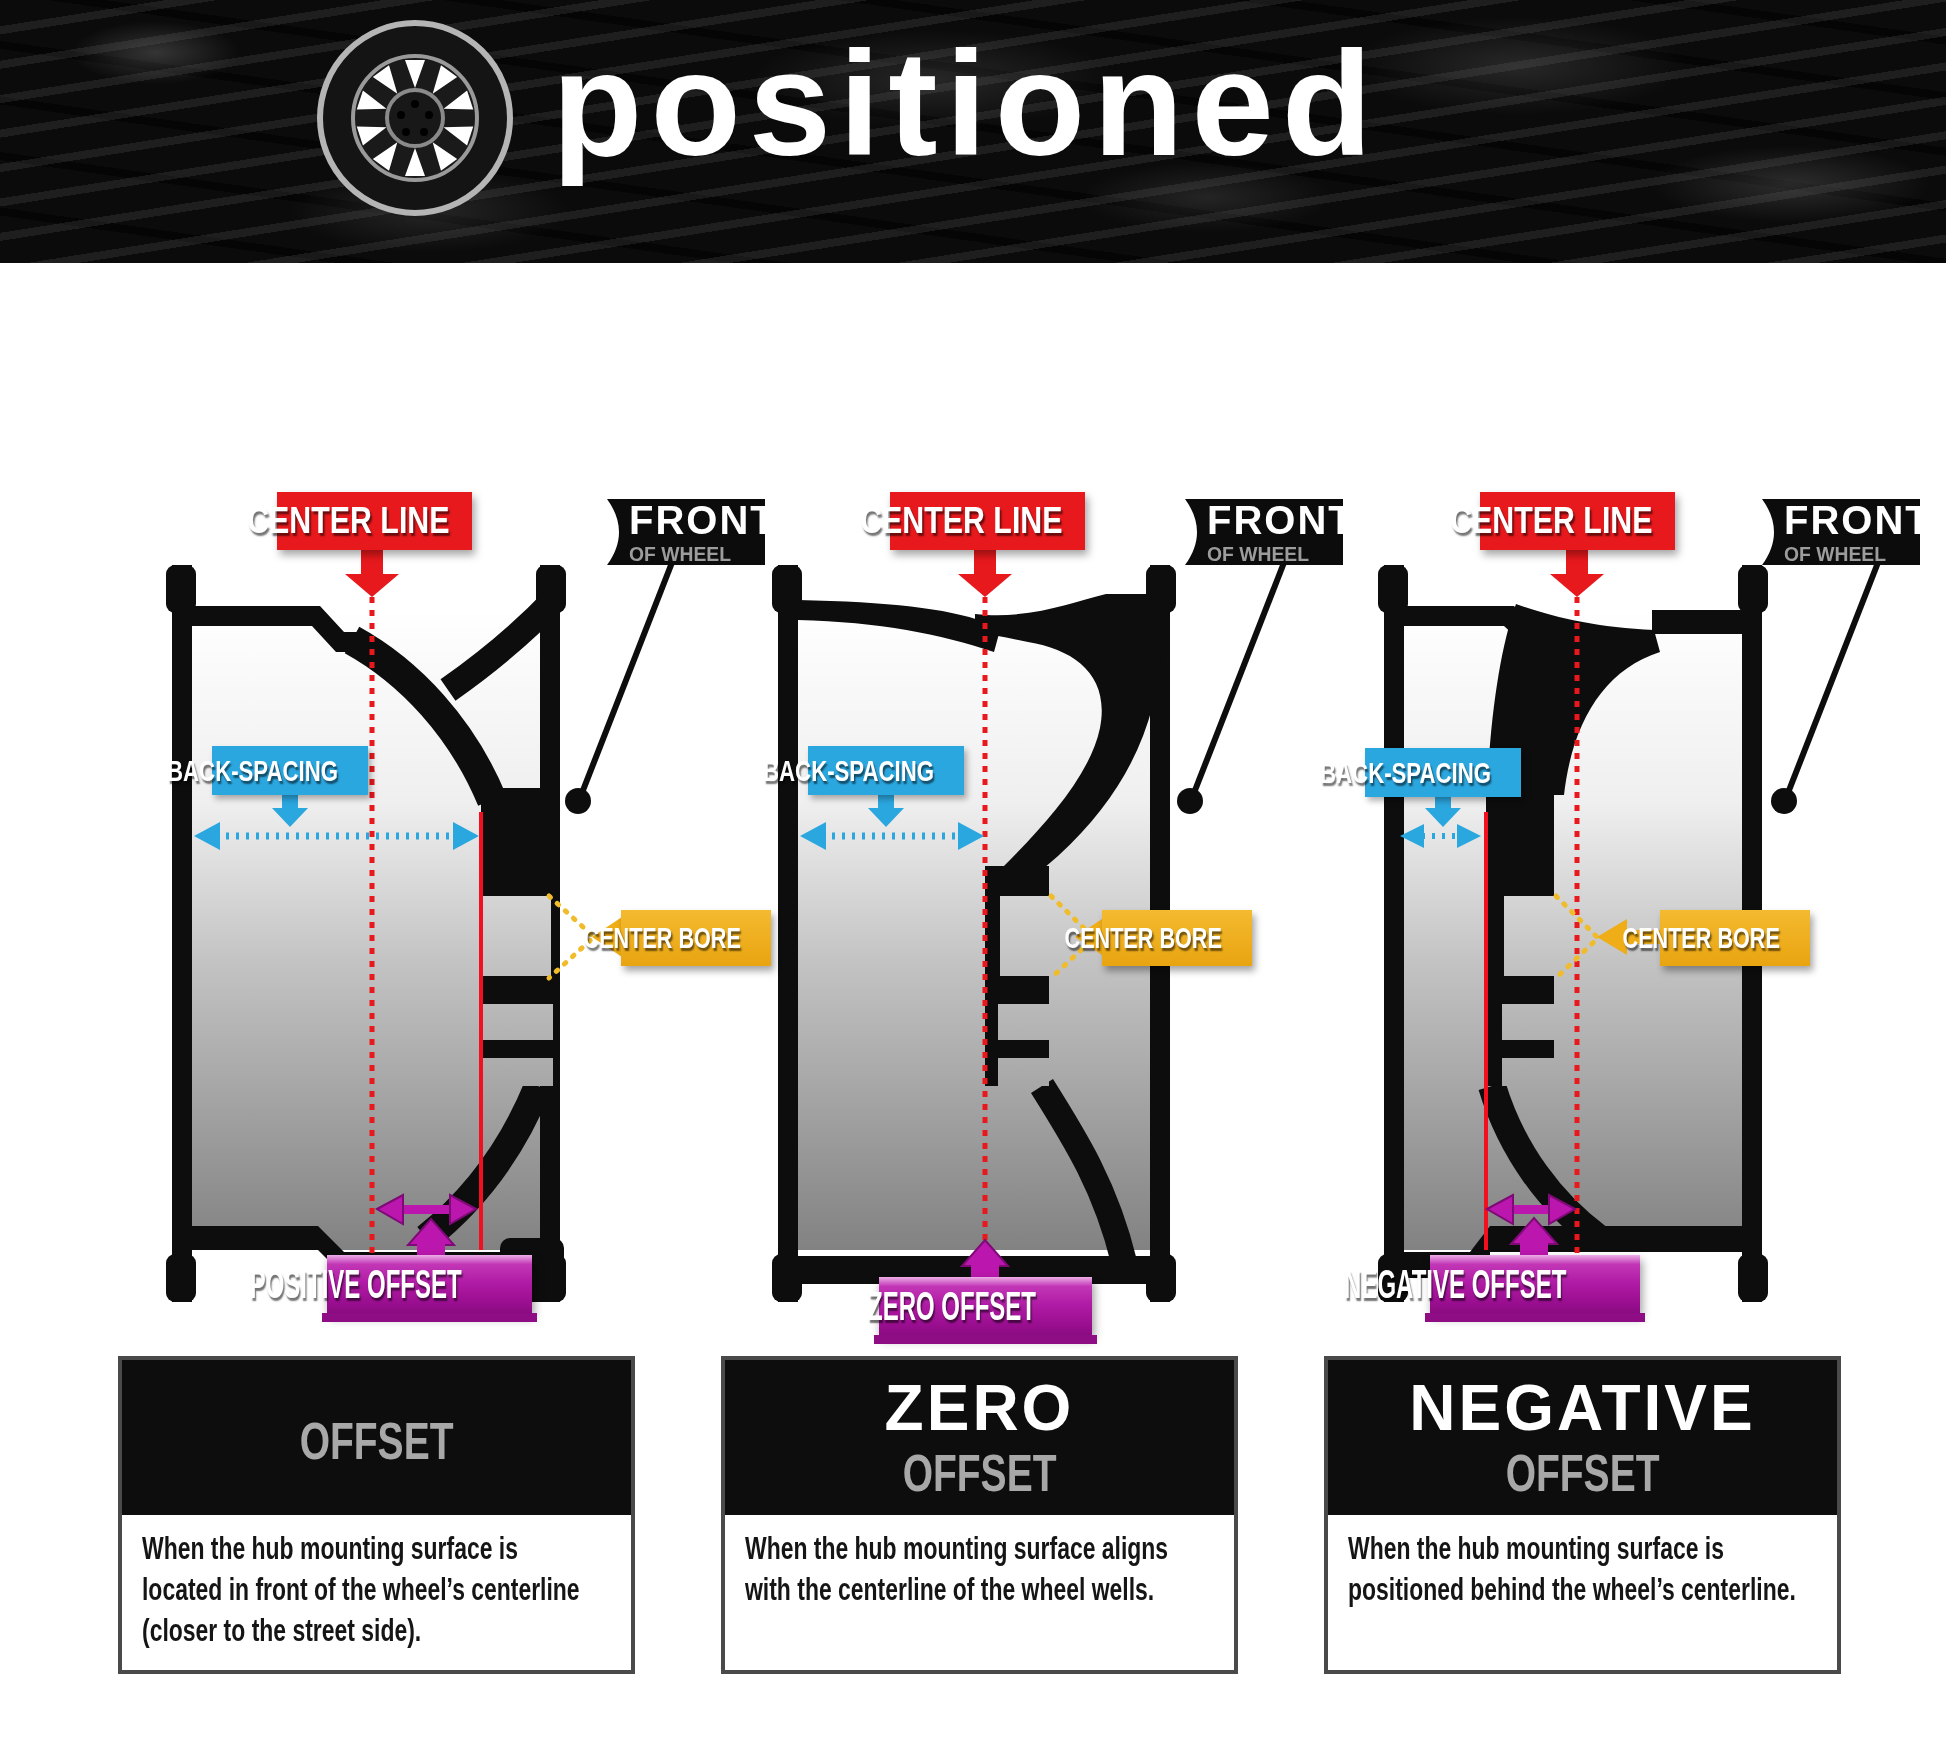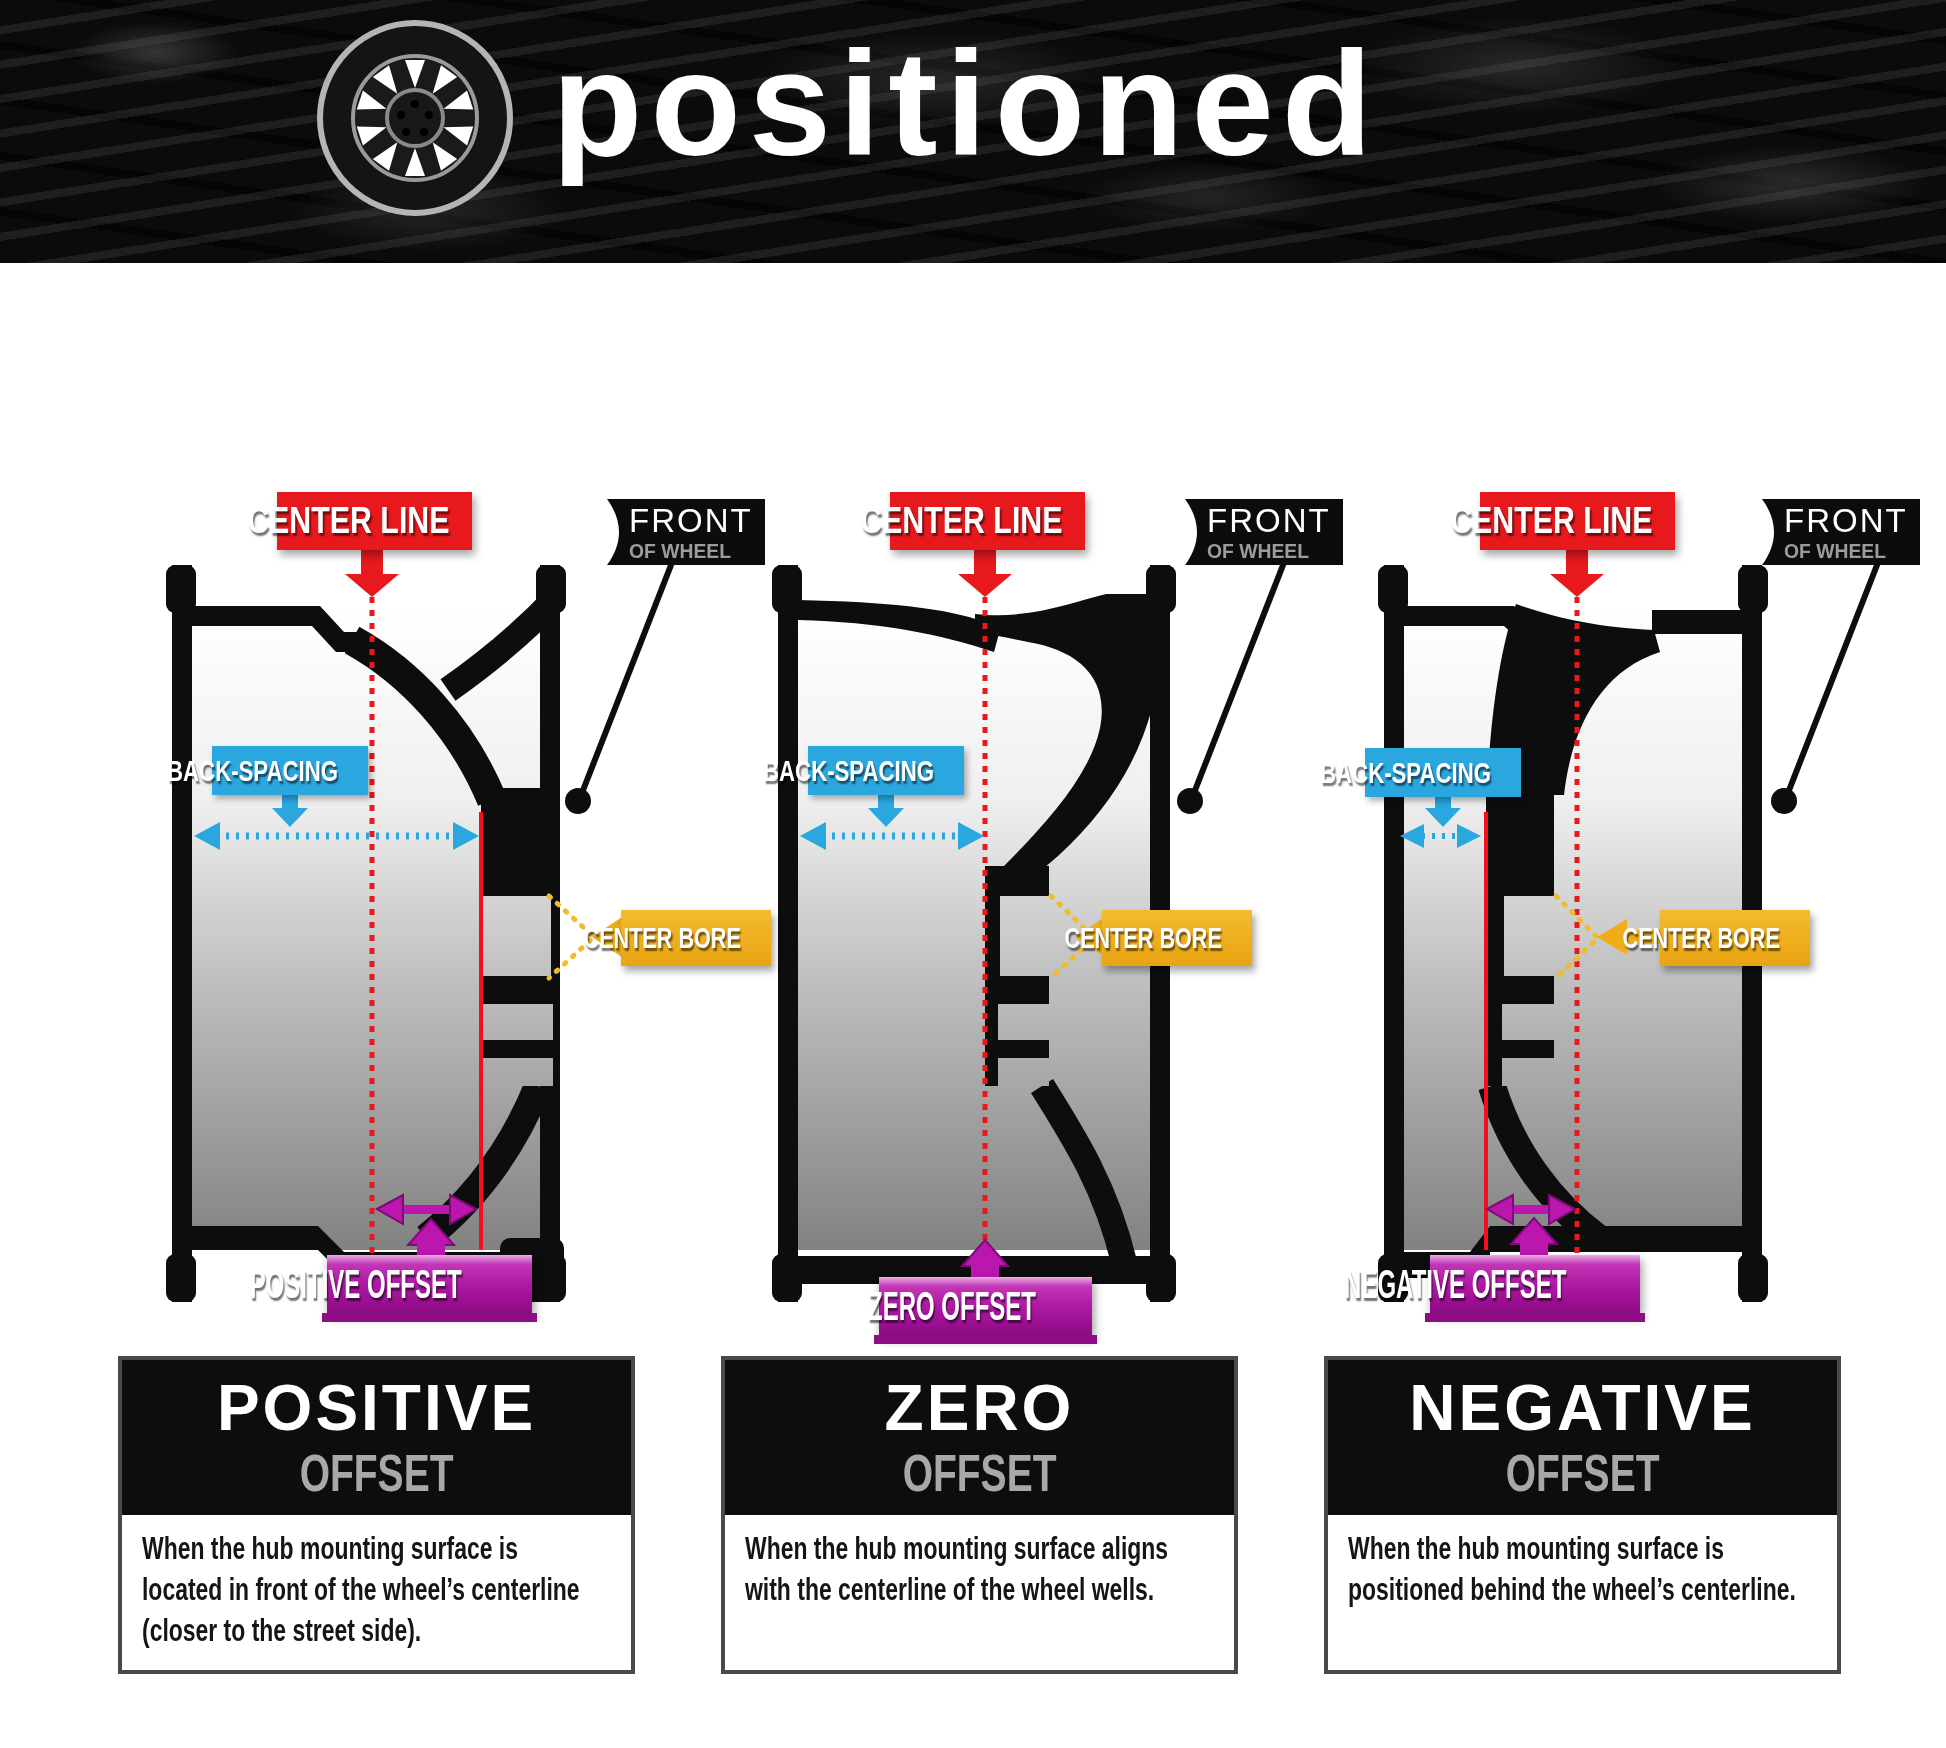--- a/index.html
+++ b/index.html
@@ -34,21 +34,21 @@
   .lbl { position:absolute; display:flex; align-items:center; justify-content:flex-end;
          color:#fff; font-weight:bold; box-sizing:border-box; }
   .lbl .t { white-space:nowrap; text-shadow:2px 3px 2px rgba(0,0,0,.55); }
 
   .cl-box { width:195px; height:58px; background:#E8191D; box-shadow:3px 5px 8px rgba(0,0,0,.35); }
   .cl-box .t { font-size:37px; transform:scaleX(.82); }
 
   .front-box { width:172px; height:66px; background:#0c0c0c;
     clip-path: path('M14,0 L172,0 L172,66 L14,66 C30,44 30,22 14,0 Z');
     flex-direction:column; align-items:flex-start; justify-content:center; padding-left:36px; }
-  .front-main { font-size:33px; font-weight:400; letter-spacing:2px; line-height:1; }
+  .front-main { font-size:40px; font-weight:700; letter-spacing:2px; line-height:1; }
   .front-sub  { font-size:21px; color:#9c9c9c; line-height:1; margin-top:3px;
                 transform:scaleX(.92); transform-origin:0 0; white-space:nowrap; }
 
   .back-box { width:156px; height:49px; background:#2BA7E0; box-shadow:3px 4px 6px rgba(0,0,0,.3); }
   .back-box .t { font-size:30px; transform:scaleX(.74); }
 
   .bore-box { width:150px; height:56px; background:linear-gradient(180deg,#F4BA30,#E9A410);
               box-shadow:3px 5px 7px rgba(0,0,0,.35); }
   .bore-box .t { font-size:30px; transform:scaleX(.72); }
 
@@ -331,21 +331,20 @@
   </div>
   <div class="lbl bore-box" style="left:1660px; top:910px;">
     <span class="t">CENTER BORE</span>
   </div>
   <div class="lbl offset-box" style="left:1430px; top:1255px; width:210px;">
     <span class="t">NEGATIVE OFFSET</span>
   </div>
 
   <div class="card" style="left:118px;">
     <div class="card-header">
-      <div class="card-title">POSITIVE</div>
       <div class="card-sub">OFFSET</div>
     </div>
     <div class="card-body">When the hub mounting surface is
 located in front of the wheel’s centerline
 (closer to the street side).</div>
   </div>
 
   <div class="card" style="left:721px;">
     <div class="card-header">
       <div class="card-title">ZERO</div>

